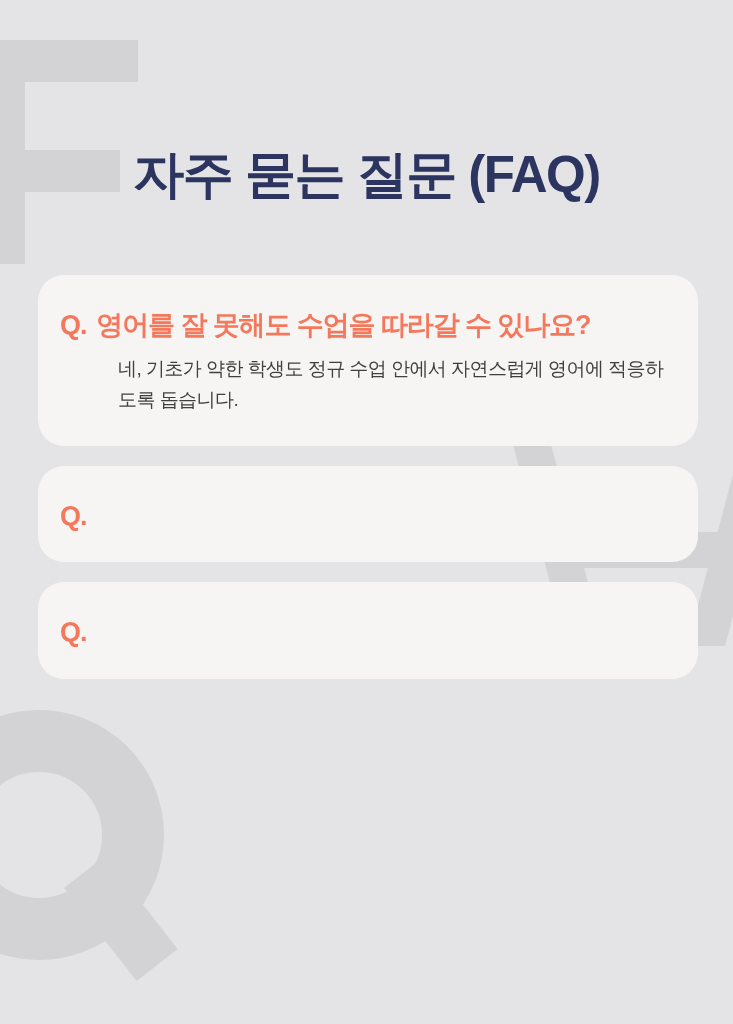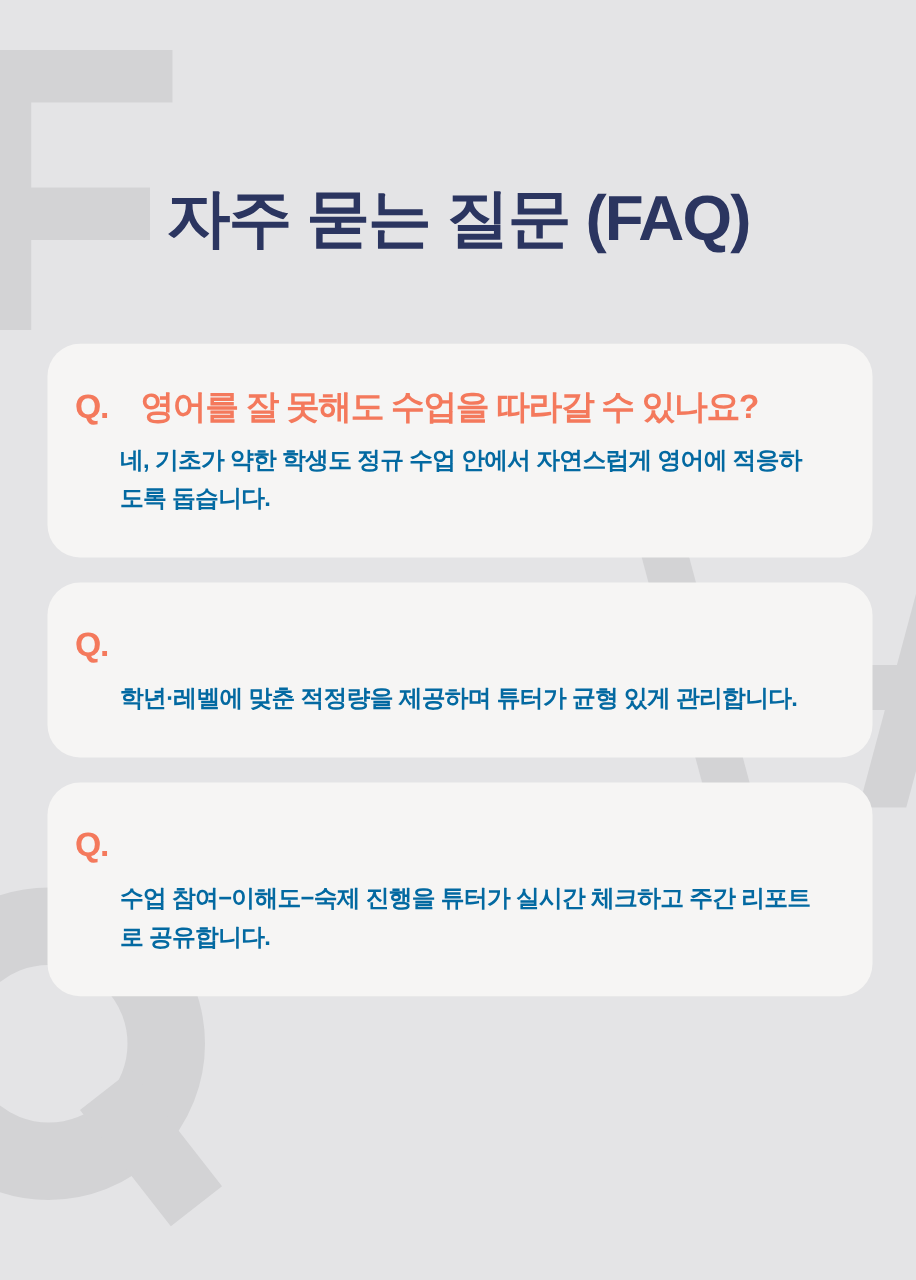--- a/index.html
+++ b/index.html
@@ -125,28 +125,28 @@
     align-items:baseline;
     gap:10px;
     color:#f4795c;
     font-size:27px;
     font-weight:bold;
     letter-spacing:-1.1px;
     line-height:1.2;
     white-space:nowrap;
   }
   .q-mark { flex:0 0 auto; }
-  .q-text { flex:0 1 auto;margin-left:16px; }
+  .q-text { flex:0 1 auto; }
 
   .a-text {
     margin-top:13px;
-    margin-left:36px;
-    color:#0369a1;
+    margin-left:58px;
+    color:#404040;
     font-size:19px;
-    font-weight:bold;
+    font-weight:normal;
     letter-spacing:-0.55px;
     line-height:1.62;
     max-width:560px;
   }
 </style>
 </head>
 <body>
 
 <div id="poster">
 
@@ -176,24 +176,22 @@
         <span class="q-mark">Q.</span>
         <span class="q-text">영어를 잘 못해도 수업을 따라갈 수 있나요?</span>
       </div>
       <p class="a-text">네, 기초가 약한 학생도 정규 수업 안에서 자연스럽게 영어에 적응하도록 돕습니다.</p>
     </div>
 
     <div class="card">
       <div class="q-line">
         <span class="q-mark">Q.</span>
       </div>
-      <p class="a-text">학년·레벨에 맞춘 적정량을 제공하며 튜터가 균형 있게 관리합니다.</p>
     </div>
 
     <div class="card">
       <div class="q-line">
         <span class="q-mark">Q.</span>
       </div>
-      <p class="a-text">수업 참여−이해도−숙제 진행을 튜터가 실시간 체크하고 주간 리포트로 공유합니다.</p>
     </div>
 
   </div>
 </div>
 
 </body></html>

